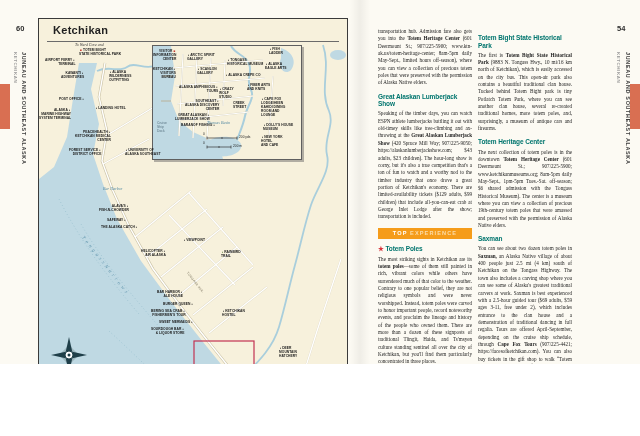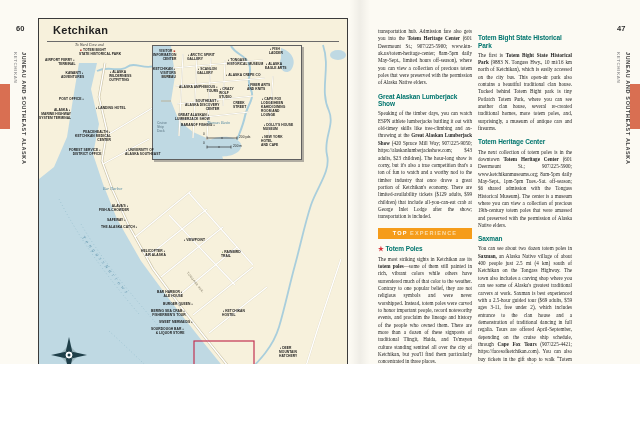--- a/index.html
+++ b/index.html
@@ -423,21 +423,21 @@
             </div>
             <div class="mlab lab-scale" style="left: 80px; top: 98px;">
               <div>200 m</div>
             </div>
           </div>
       </div>
     </div>
   </div>
 
   <div style="position:absolute;left:360px;top:0;width:280px;height:436px;">
-    <div class="pagenum" style="left:257px;top:24px;">47</div>
+    <div class="pagenum" style="left:257px;top:24px;">54</div>
     <div class="edge-region" style="left:265px;top:52px;">JUNEAU AND SOUTHEAST ALASKA</div>
     <div class="edge-chapter" style="left:256px;top:52px;">KETCHIKAN</div>
     <div class="edge-tab" style="left:270px;top:84px;"></div>
 
     <div class="col" id="col-1" style="left:18px;">
         <p class="para"><span>transportation hub. Admission fare also gets you into the </span><span class="b">Totem Heritage Center</span><span> (601 Deermount St.; 907/225-5900; www.ktn-ak.us/totem-heritage-center; 8am-5pm daily May-Sept., limited hours off-season), where you can view a collection of precious totem poles that were preserved with the permission of Alaska Native elders.</span></p>
         <div class="heading">Great Alaskan Lumberjack Show</div>
         <p class="para"><span>Speaking of the timber days, you can watch ESPN athlete lumberjacks battling it out with old-timey skills like tree-climbing and ax-throwing at the </span><span class="b">Great Alaskan Lumberjack Show</span><span> (420 Spruce Mill Way; 907/225-9050; https://alaskanlumberjackshow.com; $43 adults, $23 children). The hour-long show is corny, but it's also a true competition that's a ton of fun to watch and a worthy nod to the timber industry that once drove a great portion of Ketchikan's economy. There are limited-availability tickets ($129 adults, $99 children) that include all-you-can-eat crab at George Inlet Lodge after the show; transportation is included.</span></p>
         <div class="banner"><span class="banner-top">TOP</span><span class="banner-rest"> EXPERIENCE</span></div>
         <div class="heading"><span class="star">★ </span>Totem Poles</div>

